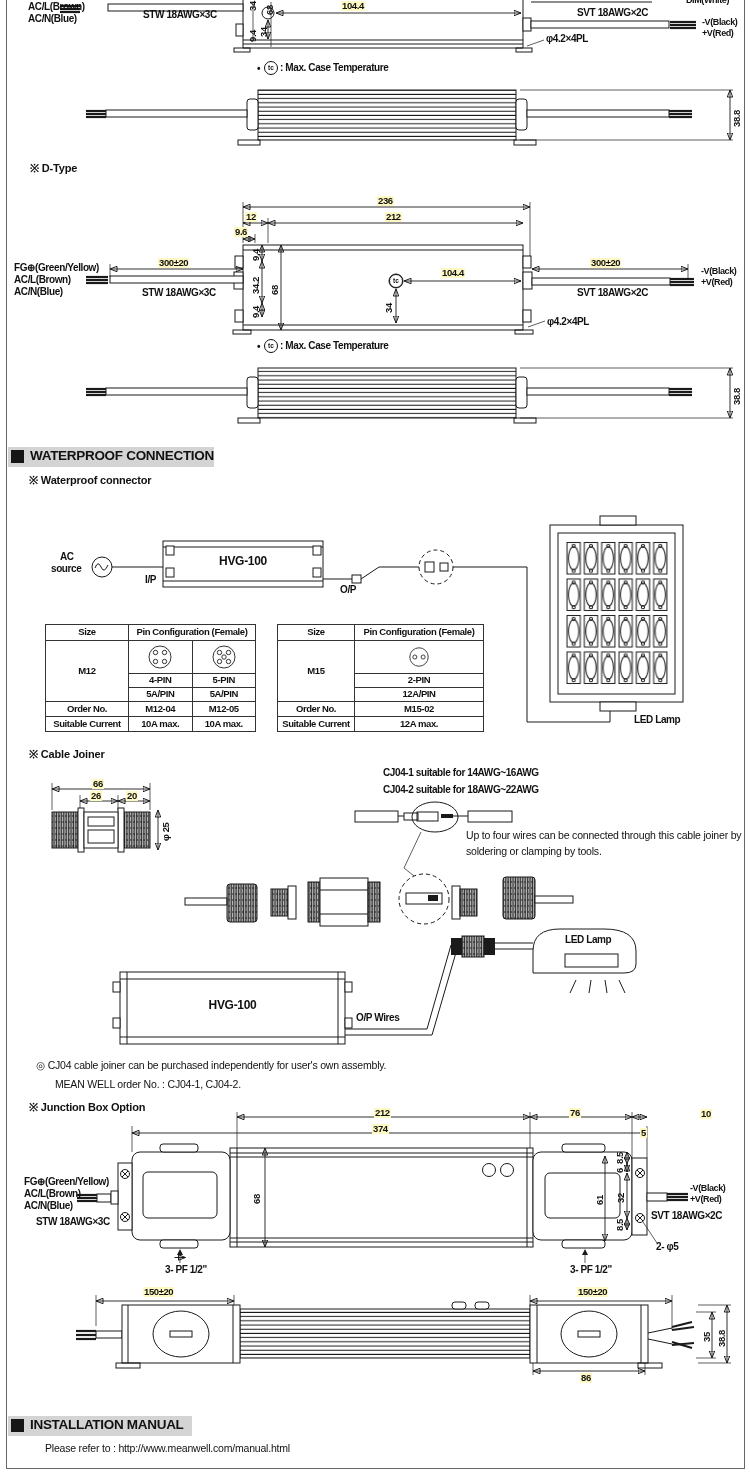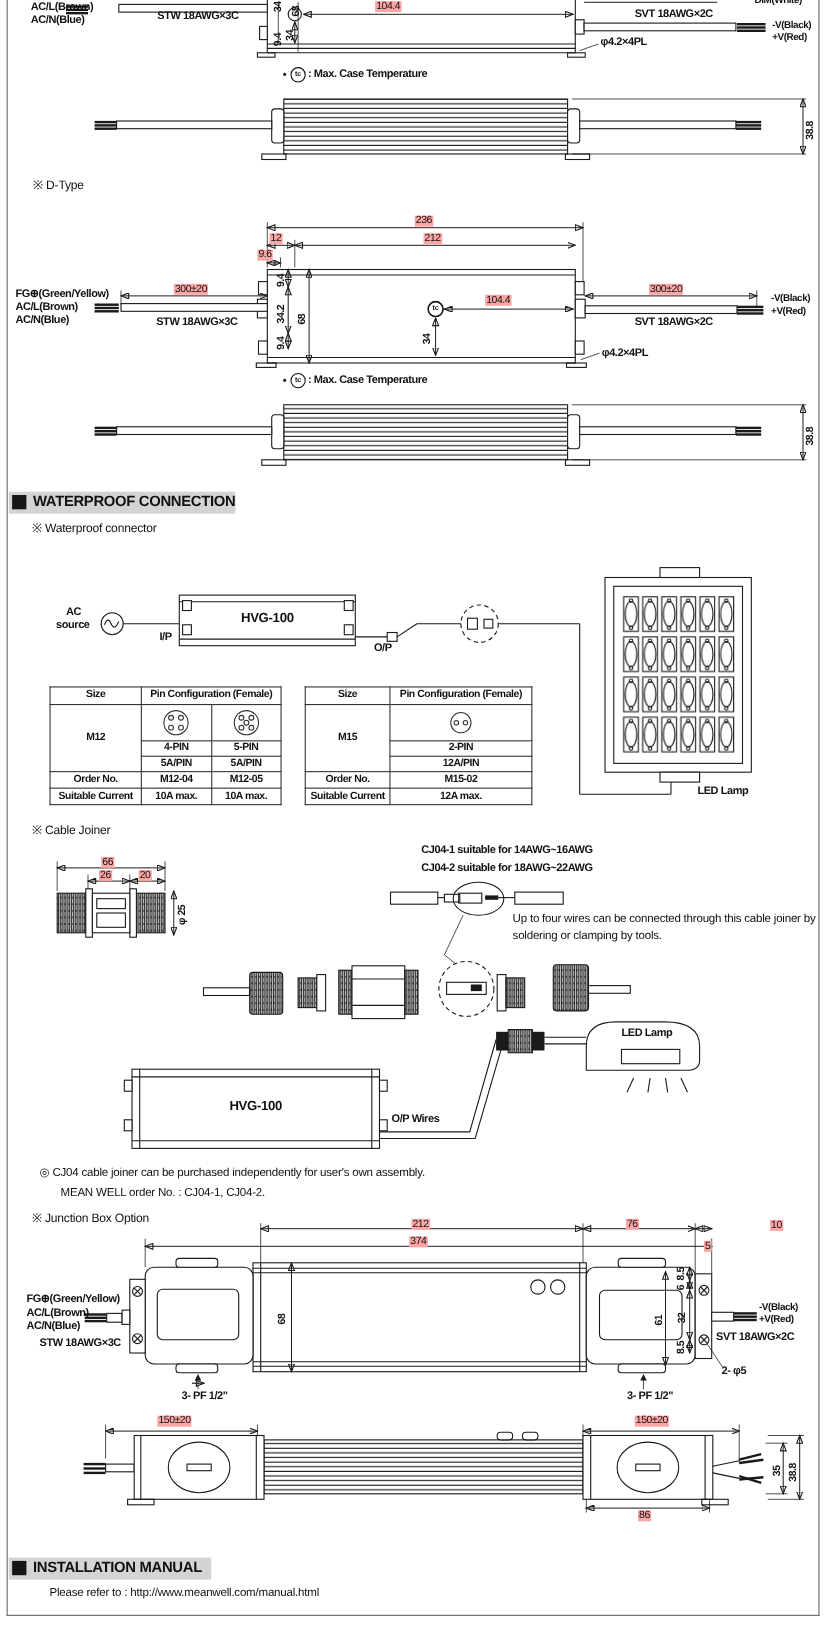--- a/index.html
+++ b/index.html
@@ -14,25 +14,25 @@
   svg.art .wf{fill:#fff;}
   svg.art .kn{fill:url(#knurl);}
   svg.art .fin{fill:url(#fins);}
   svg.art .ledg{fill:url(#led);stroke:none;}
   svg.art .thick{stroke-width:2.2;}
   svg.art .thin{stroke-width:0.7;}
   svg.art .dash{stroke-dasharray:4 3;}
   svg.art .dm{stroke-width:0.9;marker-start:url(#as);marker-end:url(#ae);}
   .wl{position:absolute;font-size:10px;font-weight:700;letter-spacing:-0.4px;
       white-space:nowrap;line-height:1.15;}
-  .dl{position:absolute;font-size:9.5px;font-weight:400;letter-spacing:-0.4px;
-      white-space:nowrap;line-height:1;background:#fca5a5;padding:0 1px;}
+  .dl{position:absolute;font-size:9.5px;font-weight:700;letter-spacing:-0.4px;
+      white-space:nowrap;line-height:1;background:#fef9c3;padding:0 1px;}
   .vl{position:absolute;font-size:9.5px;font-weight:700;letter-spacing:-0.4px;
       white-space:nowrap;line-height:1;transform:rotate(-90deg);transform-origin:0 0;}
-  .h2{position:absolute;font-size:11px;font-weight:400;letter-spacing:-0.2px;white-space:nowrap;}
+  .h2{position:absolute;font-size:11px;font-weight:700;letter-spacing:-0.2px;white-space:nowrap;}
   .note{position:absolute;font-size:10.5px;font-weight:400;letter-spacing:-0.2px;white-space:nowrap;}
   .hbar{position:absolute;height:20px;background:#d4d4d4;}
   .hsq{position:absolute;width:13px;height:13px;background:#161616;}
   .h1{position:absolute;font-size:13.5px;font-weight:800;letter-spacing:-0.3px;white-space:nowrap;}
   .tcc{position:absolute;width:12px;height:12px;border:1px solid #111;border-radius:50%;
        font-size:6.5px;font-weight:700;line-height:12px;text-align:center;background:#fff;}
   .ctr{text-align:center;}
   table.spec{position:absolute;border-collapse:collapse;table-layout:fixed;}
   table.spec td,table.spec th{border:1px solid #333;font-size:9.5px;font-weight:700;
       letter-spacing:-0.4px;text-align:center;vertical-align:middle;padding:0;line-height:1.1;}

